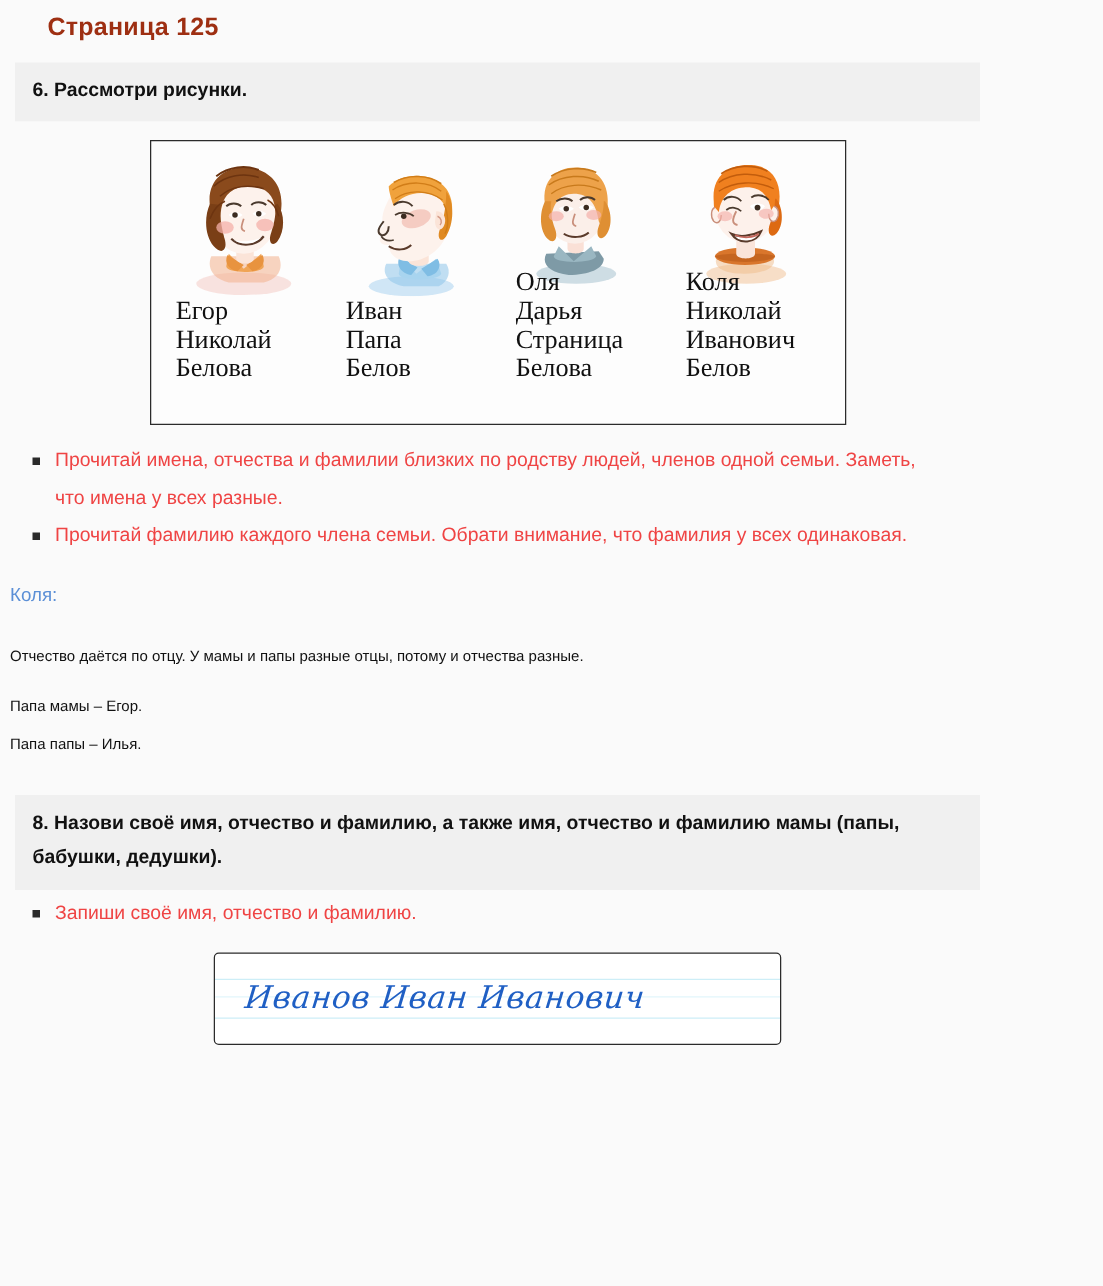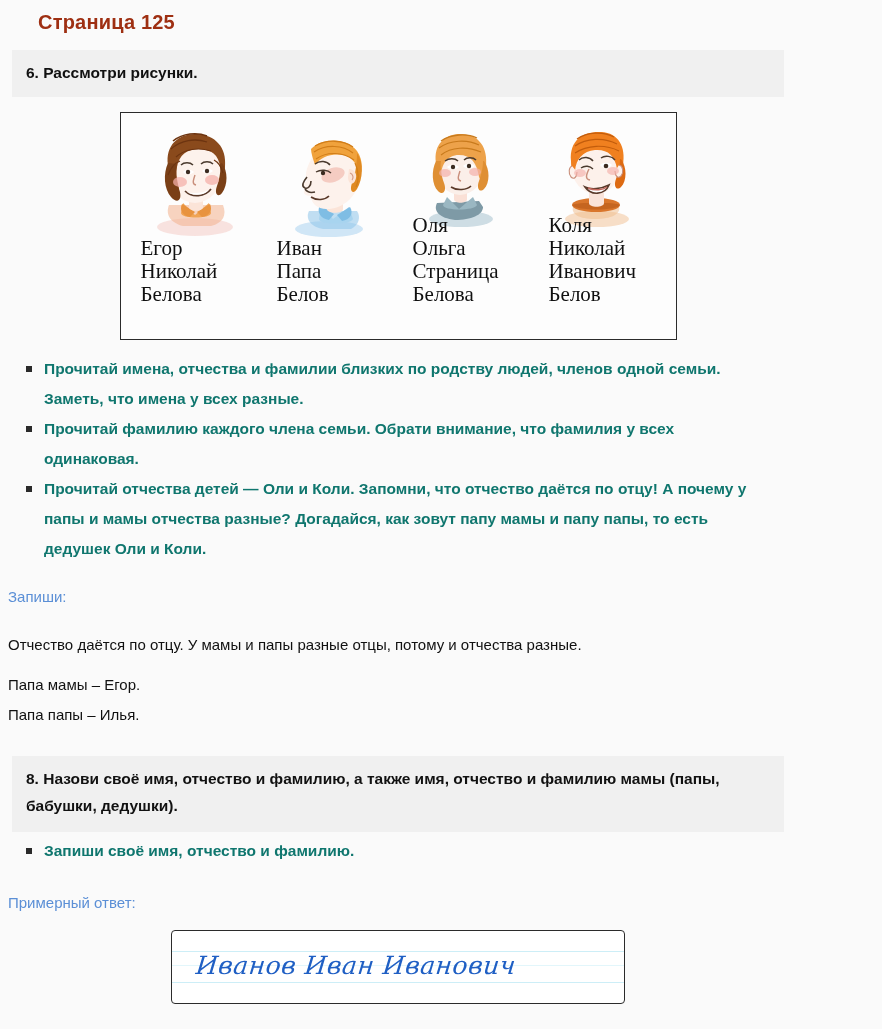--- a/index.html
+++ b/index.html
@@ -97,23 +97,23 @@
   
   ul.bullets {
     list-style: none;
     margin: 14px 0 0 0;
     padding: 0 40px 0 22px;
   }
   ul.bullets li {
     position: relative;
     padding-left: 22px;
     font-size: 15.5px;
-    font-weight: bold;
+    font-weight: normal;
     line-height: 30px;
-    color: #0f766e;
+    color: #ef4444;
     margin-bottom: 0;
   }
   ul.bullets li::before {
     content: "";
     position: absolute;
     left: 4px;
     top: 12px;
     width: 6px;
     height: 6px;
     background: #2a2a2a;
@@ -126,21 +126,21 @@
   .answer-label {
     color: #5b8fd6;
     font-size: 15px;
     line-height: 22px;
     padding: 22px 0 0 8px;
   }
   .answer-label.second {
     padding-top: 26px;
   }
   .answer-text {
-    font-size: 15px;
+    font-size: 12px;
     line-height: 22px;
     color: #111;
     padding: 26px 0 0 8px;
   }
   .answer-text.tight {
     padding-top: 18px;
   }
   .answer-text.tighter {
     padding-top: 8px;
   }
@@ -290,21 +290,21 @@
               <path d="M40 48 C43 45 49 45 52 48 C49 51 43 51 40 48 Z" fill="#fff"></path>
               <path d="M56 47 C59 44 65 44 68 47 C65 50 59 50 56 47 Z" fill="#fff"></path>
               <circle cx="46" cy="48" r="2.2" fill="#3b2b20"></circle>
               <circle cx="62" cy="47" r="2.2" fill="#3b2b20"></circle>
               <path d="M53 52 C51 58 50 61 54 62" stroke="#c98f7b" stroke-width="1.4" fill="none"></path>
               <path d="M44 68 C50 72 60 71 64 67" stroke="#5a3a2a" stroke-width="1.6" fill="none"></path>
             </svg>
           </div>
           <div class="names">
             <div>Оля</div>
-            <div>Ольга</div>
+            <div>Дарья</div>
             <div>Страница</div>
             <div>Белова</div>
           </div>
         </div>
 
         <div class="person child">
           <div class="art">
             <svg width="136" height="118" viewBox="0 0 136 118" aria-hidden="true">
               <ellipse cx="54" cy="100" rx="32" ry="8" fill="#f4c9a4" opacity="0.6"></ellipse>
               <path d="M30 88 C28 95 36 100 52 100 C68 100 78 95 76 88 Z" fill="#f0bb8a" opacity="0.5"></path>
@@ -339,35 +339,33 @@
           </div>
         </div>
 
       </div>
     </div>
   </div>
 
   <ul class="bullets">
     <li>Прочитай имена, отчества и фамилии близких по родству людей, членов одной семьи. Заметь, что имена у всех разные.</li>
     <li>Прочитай фамилию каждого члена семьи. Обрати внимание, что фамилия у всех одинаковая.</li>
-    <li>Прочитай отчества детей — Оли и Коли. Запомни, что отчество даётся по отцу! А почему у папы и мамы отчества разные? Догадайся, как зовут папу мамы и папу папы, то есть дедушек Оли и Коли.</li>
   </ul>
 
-  <div class="answer-label">Запиши:</div>
+  <div class="answer-label">Коля:</div>
   <div class="answer-text">Отчество даётся по отцу. У мамы и папы разные отцы, потому и отчества разные.</div>
   <div class="answer-text tight">Папа мамы – Егор.</div>
   <div class="answer-text tighter">Папа папы – Илья.</div>
 
   <div class="task-bar t7">8. Назови своё имя, отчество и фамилию, а также имя, отчество и фамилию мамы (папы, бабушки, дедушки).</div>
 
   <ul class="bullets single">
     <li>Запиши своё имя, отчество и фамилию.</li>
   </ul>
 
-  <div class="answer-label second">Примерный ответ:</div>
 
   <div class="hand-wrap">
     <div class="hand-box">
       <div class="rule r1"></div>
       <div class="rule r2"></div>
       <div class="rule r3"></div>
       <div class="hand-text">Иванов Иван Иванович</div>
     </div>
   </div>
 

